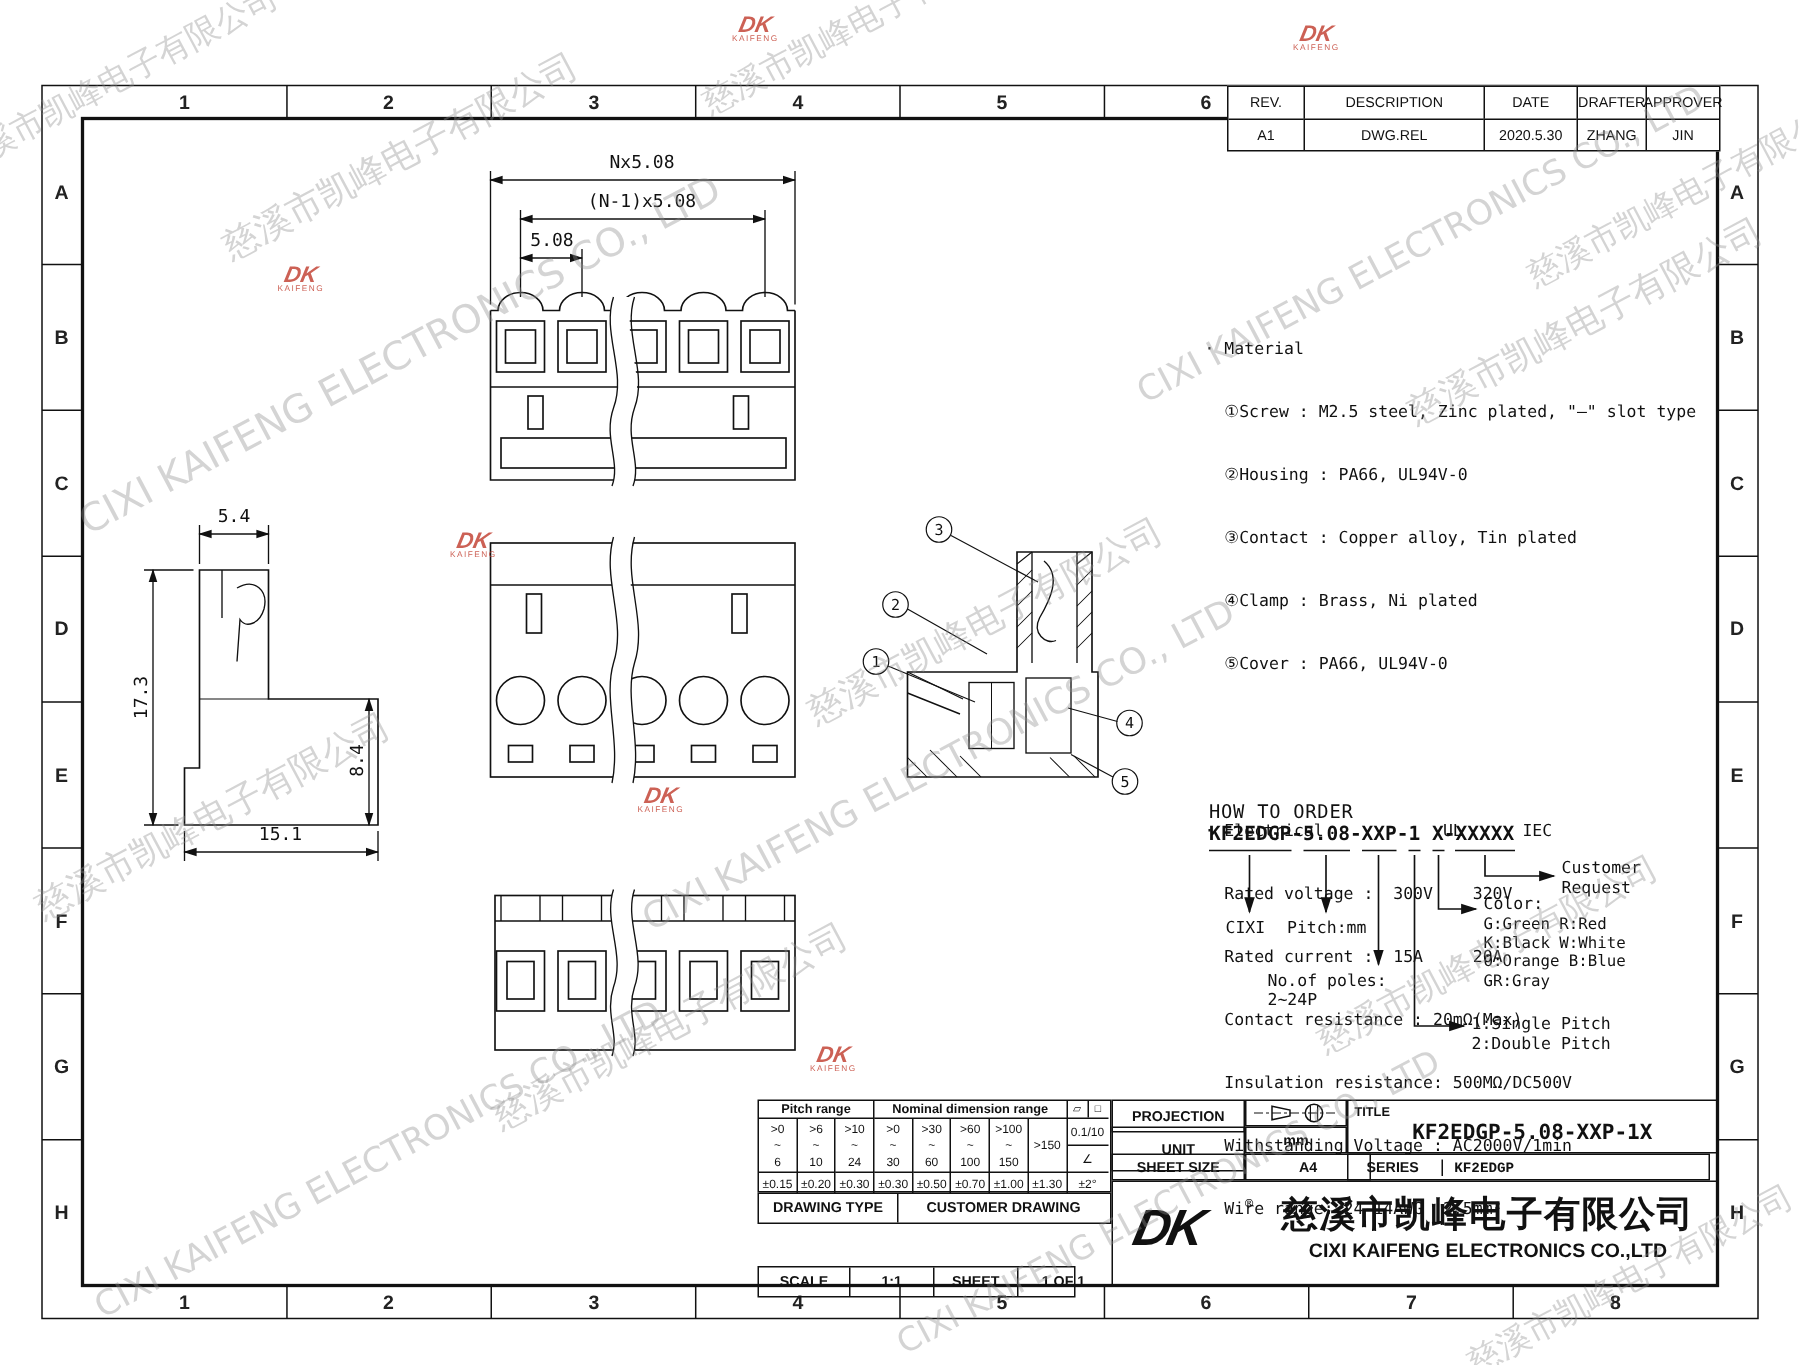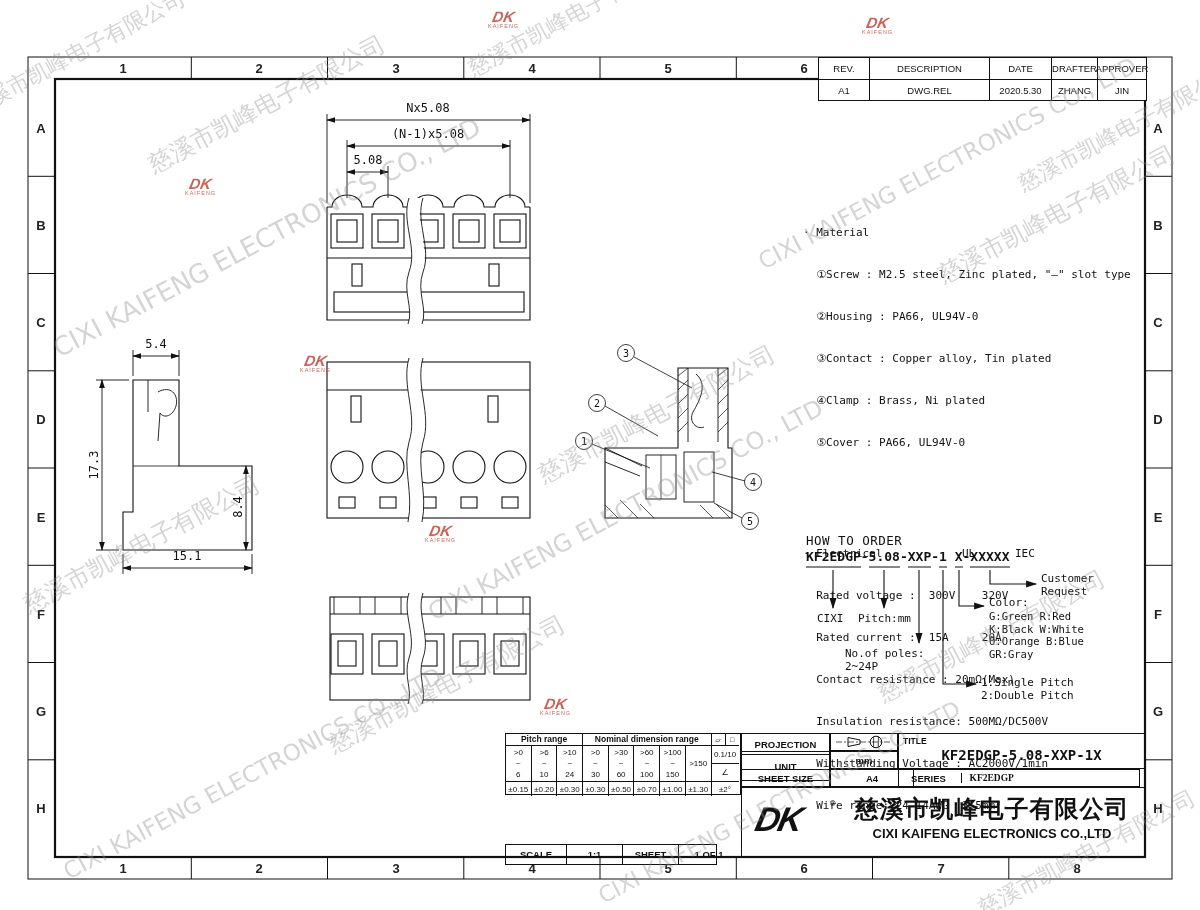--- a/index.html
+++ b/index.html
@@ -35,21 +35,21 @@
   .tt .stack>div:first-child{border-bottom:1px solid #111}
   .blk{position:absolute;border:1.5px solid #111;display:grid;font-family:"Liberation Sans",sans-serif;background:#fff0}
   .blk .cell{border-left:1px solid #111;font-size:9.5px;font-weight:600}
   .blk .cell:first-child{border-left:none}
   .tbcell{position:absolute;border:1px solid #111;display:flex;align-items:center;justify-content:center;
           font-family:"Liberation Sans",sans-serif;font-size:9.5px;font-weight:600}
   #tb-title{justify-content:center;align-items:flex-end;padding-bottom:5px;font-family:"DejaVu Sans Mono",monospace;font-size:14px;font-weight:600}
   #tb-title .lbl{position:absolute;left:4px;top:2px;font:600 8.5px "Liberation Sans",sans-serif}
   #tb-series{display:grid;grid-template-columns:64px 181px;padding:0}
   #tb-series .cell{font-size:9.5px;font-weight:600}
-  #tb-series .cell+ .cell{border-left:1px solid #111;justify-content:flex-start;padding-left:8px;font-family:Liberation Serif, serif}
+  #tb-series .cell+ .cell{border-left:1px solid #111;justify-content:flex-start;padding-left:8px;font-family:Liberation Mono, monospace}
   #tb-company{position:absolute;left:741px;top:787px;width:404px;height:70px;border:1px solid #111}
   #tb-company .logo{position:absolute;left:14px;top:12px;font:italic 800 34px "Liberation Sans",sans-serif;
                     transform:skew(-12deg);letter-spacing:-2px}
   #tb-company .reg{position:absolute;left:88px;top:10px;font-size:9px}
   #tb-company .cn{position:absolute;left:102px;top:5px;width:296px;text-align:center;
                   font:700 24px "Liberation Sans",sans-serif;letter-spacing:1px}
   #tb-company .en{position:absolute;left:102px;top:38px;width:296px;text-align:center;
                   font:700 13px "Liberation Sans",sans-serif}
   .wmlayer{position:absolute;inset:0;overflow:hidden;pointer-events:none}
   .wm{position:absolute;transform:rotate(-28deg);transform-origin:0 50%;white-space:nowrap;
@@ -342,20 +342,24 @@
     <div class="cell bb0">±0.20</div>
     <div class="cell bb0">±0.30</div>
     <div class="cell bb0">±0.30</div>
     <div class="cell bb0">±0.50</div>
     <div class="cell bb0">±0.70</div>
     <div class="cell bb0">±1.00</div>
     <div class="cell bb0">±1.30</div>
     <div class="cell bb0 last">±2°</div>
   </div>
 
+  <div class="blk" style="left:505px;top:795px;width:236px;height:21px;grid-template-columns:92px 141px">
+    <div class="cell">DRAWING TYPE</div>
+    <div class="cell">CUSTOMER DRAWING</div>
+  </div>
   <div class="blk" style="left:505px;top:844px;width:212px;height:21px;grid-template-columns:60px 56px 56px 61px">
     <div class="cell">SCALE</div>
     <div class="cell">1:1</div>
     <div class="cell">SHEET</div>
     <div class="cell">1 OF 1</div>
   </div>
 
   <div class="tbcell" style="left:741px;top:733px;width:89px;height:22px">PROJECTION</div>
   <div class="tbcell" style="left:830px;top:733px;width:68px;height:18px">
     <svg width="60" height="14" viewBox="0 0 60 14">

